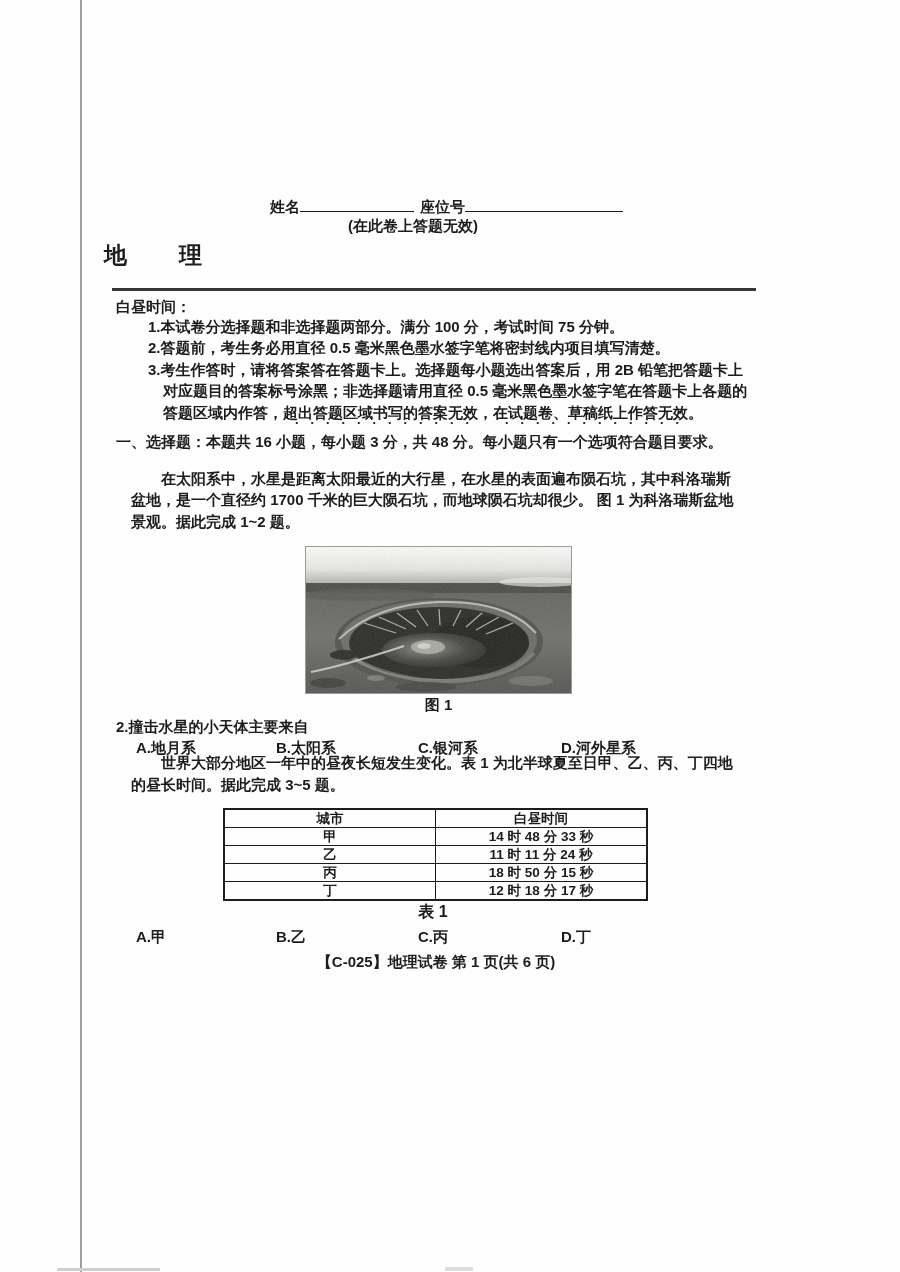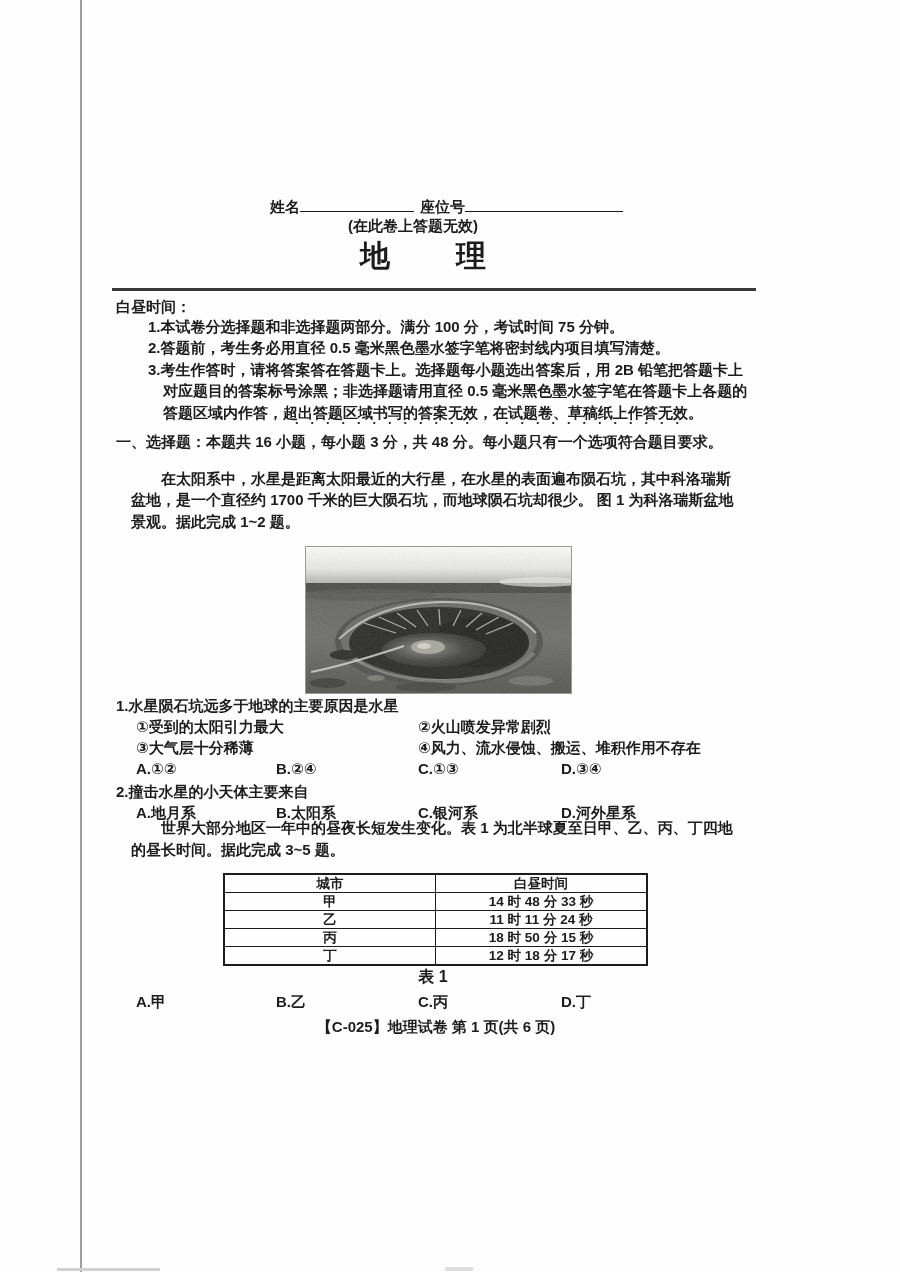--- a/index.html
+++ b/index.html
@@ -13,21 +13,21 @@
   .content{
     position:absolute;left:116px;top:196px;width:640px;
     font-size:15px;font-weight:600;line-height:21.5px;
   }
   .name-row{padding-left:154px;height:20px;white-space:nowrap;}
   .blank{display:inline-block;border-bottom:1.6px solid #1c1c1c;height:13px;vertical-align:baseline;}
   .blank-name{width:114px;margin-right:6px;}
   .blank-seat{width:158px;}
   .invalid-note{margin-left:232px;height:19px;line-height:19px;}
   .page-title{
-    font-size:30px;font-weight:700;text-align:center;letter-spacing:2px;
+    font-size:23px;font-weight:700;text-align:left;letter-spacing:2px;
     height:41px;line-height:41px;position:relative;left:-12px;
   }
   .title-rule{height:2.5px;background:#383838;margin:12px 0 0 -4px;width:644px;}
   .notice{margin-top:6px;}
   .notice-heading{font-weight:700;line-height:19px;}
   .notice-item{padding-left:47px;text-indent:-15px;}
   .emph{
     padding-bottom:4px;
     background-image:radial-gradient(circle,#2a2a2a 1.3px,transparent 1.5px);
     background-repeat:repeat-x;background-position:6px 100%;background-size:15.5px 4px;
@@ -132,36 +132,22 @@
         <path d="M5 125 C 40 118 70 108 98 99" stroke="#d6d6d0" stroke-width="2" fill="none" opacity="0.85"></path>
         <ellipse cx="38" cy="108" rx="14" ry="5" fill="#2e2e2c"></ellipse>
         <ellipse cx="22" cy="136" rx="18" ry="5" fill="#3c3c39" opacity="0.8"></ellipse>
         <ellipse cx="120" cy="140" rx="30" ry="5" fill="#454542" opacity="0.8"></ellipse>
         <ellipse cx="225" cy="134" rx="22" ry="5" fill="#8a8a85" opacity="0.5"></ellipse>
         <ellipse cx="70" cy="131" rx="9" ry="3" fill="#92928c" opacity="0.6"></ellipse>
         <rect x="0" y="0" width="265" height="146" filter="url(#fNoise)" opacity="0.16"></rect>
       </svg>
     </div>
 
-
-    <div class="question">
-      <div class="stem">1.水星陨石坑远多于地球的主要原因是水星</div>
-      <div class="subs">
-        <span>①受到的太阳引力最大</span>
-        <span>②火山喷发异常剧烈</span>
-        <span>③大气层十分稀薄</span>
-        <span>④风力、流水侵蚀、搬运、堆积作用不存在</span>
-      </div>
-      <div class="choices">
-        <span>A.①②</span>
-        <span>B.②④</span>
-        <span>C.①③</span>
-        <span>D.③④</span>
-      </div>
-    </div>
+    <div class="fig-caption">图 1</div>
+
 
     <div class="question">
       <div class="stem">2.撞击水星的小天体主要来自</div>
       <div class="choices">
         <span>A.地月系</span>
         <span>B.太阳系</span>
         <span>C.银河系</span>
         <span>D.河外星系</span>
       </div>
     </div>

